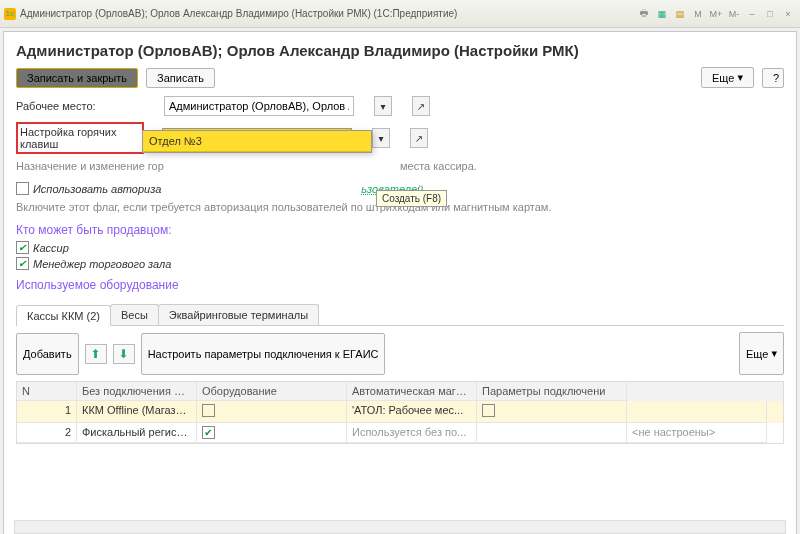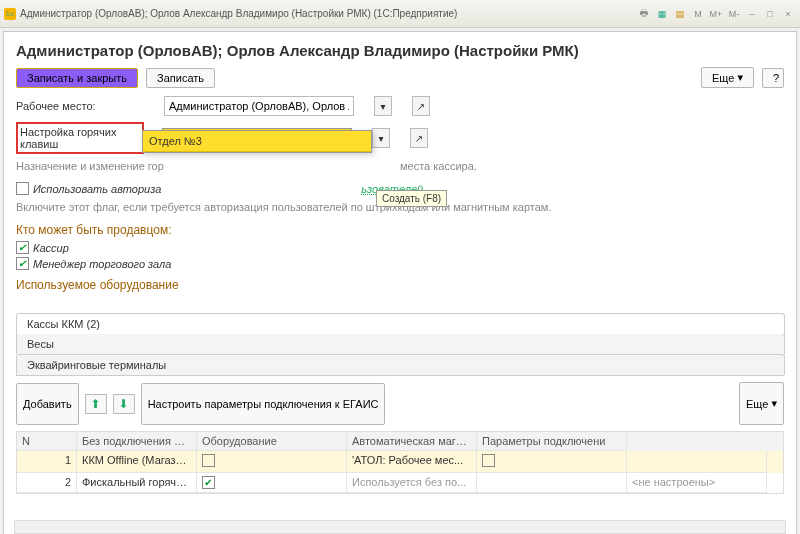--- a/index.html
+++ b/index.html
@@ -5,36 +5,36 @@
   * { box-sizing: border-box; margin: 0; padding: 0; font-family: Arial, sans-serif; }
   body { background: #f0f0f0; width: 800px; height: 534px; overflow: hidden; font-size: 11px; color: #333; }
   .titlebar { background: linear-gradient(#f5f5f0,#e8e8e0); border-bottom:1px solid #ccc; height:28px; display:flex; align-items:center; padding:0 4px; font-size:10px; color:#555; }
   .titlebar .icon1c { width:12px; height:12px; background:#f7b500; border-radius:2px; margin-right:4px; display:flex; align-items:center; justify-content:center; font-size:8px; color:#7a5; font-weight:bold;}
   .titlebar-right { margin-left:auto; display:flex; gap:2px; align-items:center; }
   .titlebar-right .tbtn { width:16px; height:14px; display:flex; align-items:center; justify-content:center; font-size:9px; color:#888; border:1px solid transparent;}
   .window { background:#fff; border:1px solid #c8c8c8; margin:3px; height:calc(100% - 24px); padding:10px 12px; position:relative; overflow:hidden; }
   h1 { font-size:15px; font-weight:bold; margin-bottom:8px; }
   .toolbar-row { display:flex; gap:8px; align-items:center; margin-bottom:8px; }
   .btn { border:1px solid #b5b5b5; background:#f8f8f8; padding:3px 10px; font-size:11px; border-radius:2px; cursor:pointer; }
-  .btn.primary { background:#8b5cf6; border-color:#d4aa00; font-weight:normal; }
+  .btn.primary { background:#737373; border-color:#d4aa00; font-weight:normal; }
   .btn.small { padding:14px 6px; }
   .spacer { flex:1; }
   .form-row { display:flex; align-items:center; margin-bottom:6px; gap:20px; }
   .form-label { width:128px; font-size:11px; }
   .form-label.hl { border:2px solid #d33; padding:2px 0 2px 2px; width:128px; margin-right:-2px;}
   .text-input { border:1px solid #bbb; height:20px; padding:0 4px; font-size:11px; background:#fff; }
   .open-btn { width:18px; height:20px; border:1px solid #bbb; background:#f4f4f4; display:flex; align-items:center; justify-content:center; font-size:10px; cursor:pointer;}
   .combo-wrap { display:flex; position:relative; }
   .combo-sel { background:#ffdd2d; border:1px solid #999; height:20px; display:flex; align-items:center; padding:0 4px; font-size:11px; }
   .hint { color:#888; font-size:11px; margin:4px 0 10px 0; }
-  .section-title { color:#a16207; font-size:12px; margin:8px 0 4px 0; }
+  .section-title { color:#8b5cf6; font-size:12px; margin:8px 0 4px 0; }
   .chk-row { display:flex; align-items:center; gap:4px; margin:3px 0; font-size:11px;font-style:italic;}
   .chk { width:13px; height:13px; border:1px solid #888; display:flex; align-items:center; justify-content:center; font-size:10px; color:#009933; background:#fff;}
   .link { color:#2a6; text-decoration:underline dotted; cursor:pointer; }
-  .tabs { display:flex; border-bottom:1px solid #ccc; margin-top:20px;flex-direction:column;}
+  .tabs { display:flex; border-bottom:1px solid #ccc; margin-top:12px;}
   .tab { padding:4px 10px; border:1px solid #ccc; border-bottom:none; background:#f4f4f4; font-size:11px; margin-right:-1px; cursor:pointer; border-radius:3px 3px 0 0;}
   .tab.active { background:#fff; position:relative; top:1px; }
   .equip-toolbar { display:flex; gap:6px; align-items:center; margin:6px 0; }
   .arrow-btn { width:22px; height:20px; border:1px solid #bbb; background:#f8f8f8; display:flex; align-items:center; justify-content:center; color:#2a6; font-size:12px; cursor:pointer;}
   .table { border:1px solid #ddd; width:100%; }
   .thead, .trow { display:grid; grid-template-columns: 60px 120px 150px 130px 150px 140px; font-size:11px;}
   .thead { background:#f2f2f2; }
   .th, .td { border-right:1px solid #e5e5e5; border-bottom:1px solid #e5e5e5; padding:3px 5px; white-space:nowrap; overflow:hidden; text-overflow:ellipsis;}
   .th { color:#555; }
   .trow.sel { background:#fff8d8; }
@@ -145,21 +145,21 @@
     <div class="trow sel">
       <div class="td" style="text-align:right">1</div>
       <div class="td">ККМ Offline (Магазин...</div>
       <div class="td"><span class="cell-chk"></span></div>
       <div class="td">'АТОЛ: Рабочее мес...</div>
       <div class="td"><span class="cell-chk"></span></div>
       <div class="td"></div>
     </div>
     <div class="trow">
       <div class="td" style="text-align:right">2</div>
-      <div class="td">Фискальный горячих...</div>
+      <div class="td">Фискальный регистр...</div>
       <div class="td"><span class="cell-chk">✔</span></div>
       <div class="td muted">Используется без по...</div>
       <div class="td"></div>
       <div class="td muted">&lt;не настроены&gt;</div>
     </div>
   </div>
 
   <div class="dropdown">
     <div class="dd-head">Отдел №3</div>
   </div>

